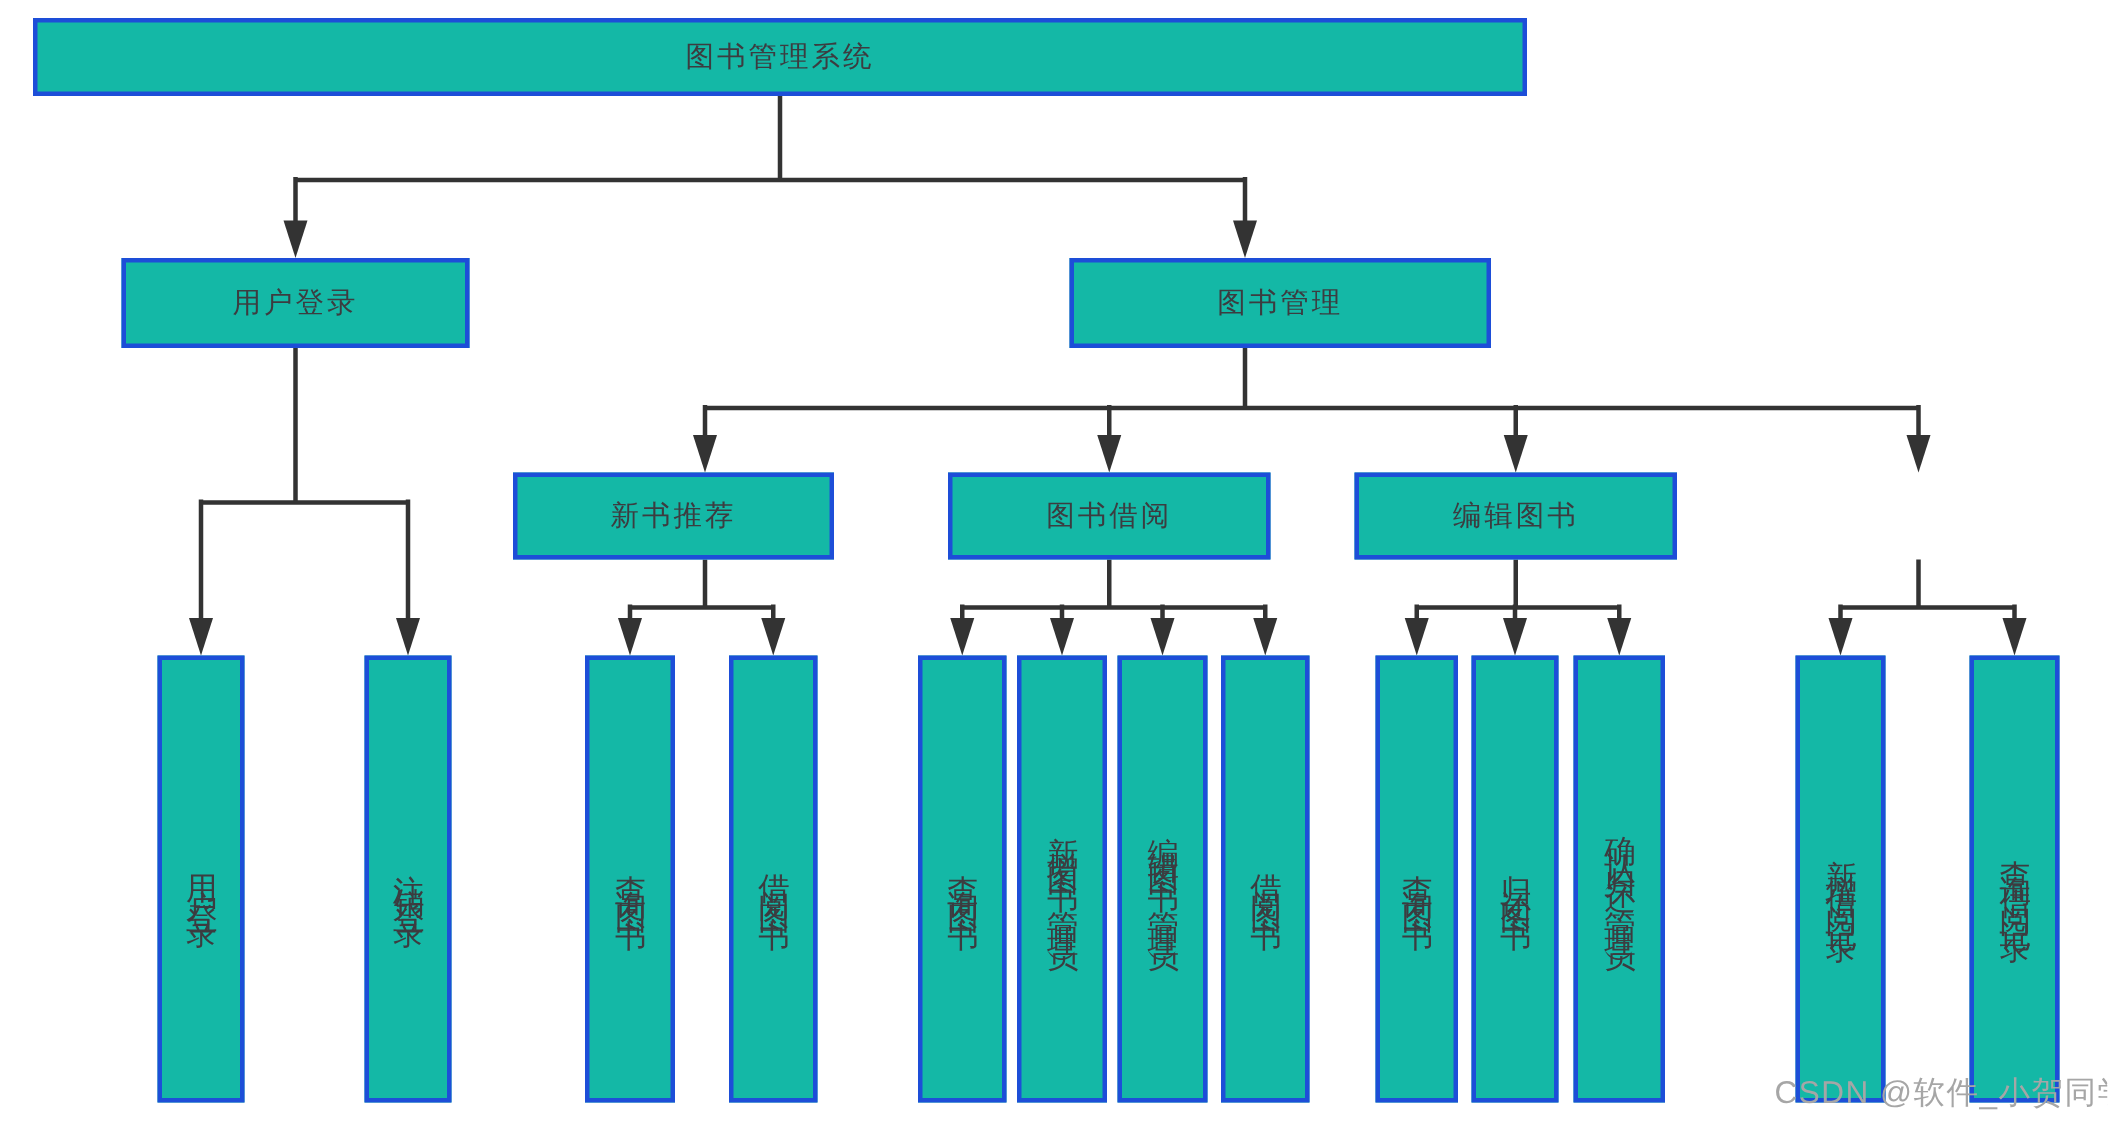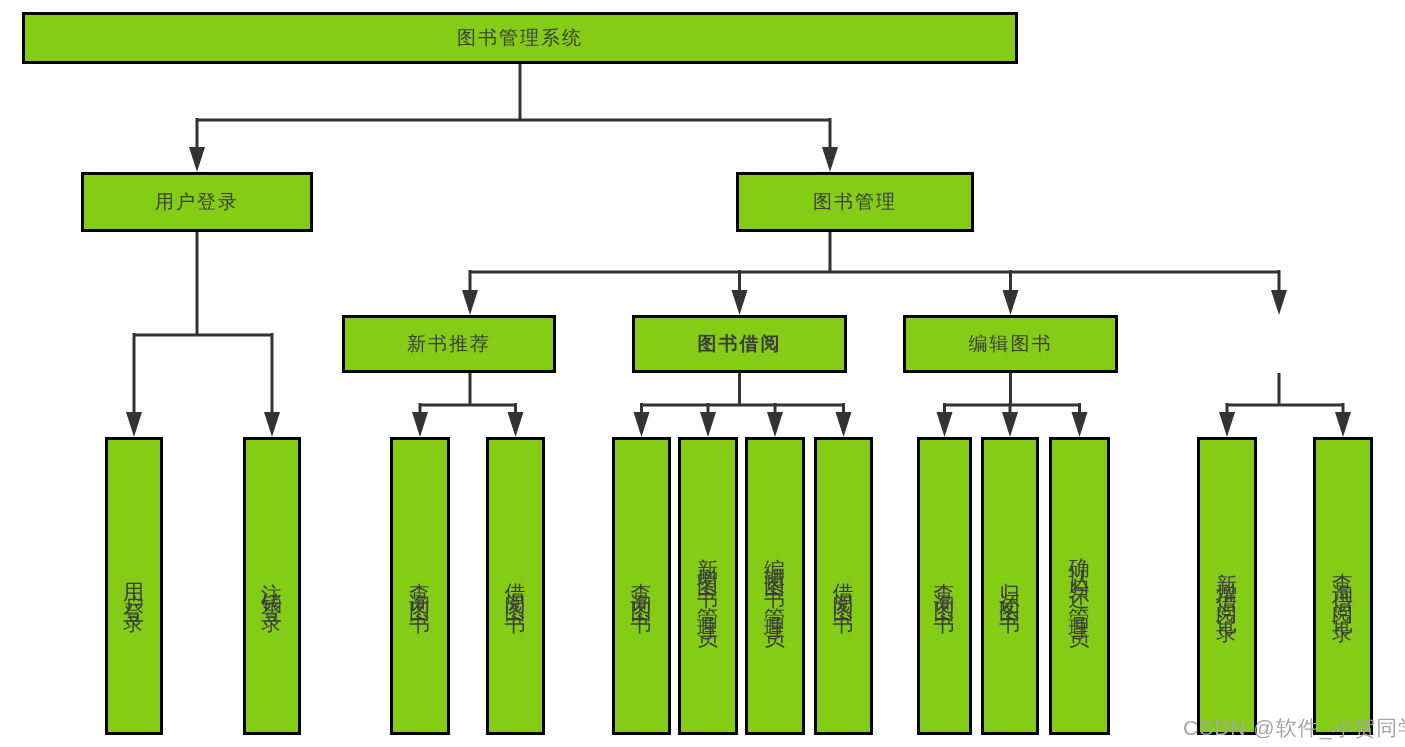--- a/index.html
+++ b/index.html
@@ -7,22 +7,22 @@
     position:relative;
     width:1405px;height:747px;
     background:#ffffff;
     font-family:"Liberation Sans", sans-serif;
     overflow:hidden;
   }
   .connector-layer{position:absolute;left:0;top:0;width:1405px;height:747px;}
   .node{
     position:absolute;
     box-sizing:border-box;
-    border:3px solid #000000;
-    background:#84cc16;
+    border:3px solid #1d4ed8;
+    background:#14b8a6;
     display:flex;align-items:center;justify-content:center;
     color:#3c3c40;
   }
   .hnode{font-size:19px;letter-spacing:2px;}
   .vnode span{
     writing-mode:vertical-rl;
     text-orientation:mixed;
     font-size:21px;
     line-height:1;
     letter-spacing:10px;
@@ -34,23 +34,23 @@
     left:1183px;top:714px;
     font-size:21px;
     color:#a6a6a6;
     letter-spacing:1px;
     z-index:5;
     white-space:nowrap;
   }
   
   .n-root{left:22px;top:12px;width:996px;height:52px;}
   .n-user-login{left:81px;top:172px;width:232px;height:60px;}
-  .n-book-mgmt{left:736px;top:172px;width:238px;height:60px;}
+  .n-book-mgmt{left:713px;top:172px;width:281px;height:60px;}
   .n-newbook{left:342px;top:315px;width:214px;height:58px;}
-  .n-borrow{left:632px;top:315px;width:215px;height:58px;font-weight:bold;}
+  .n-borrow{left:632px;top:315px;width:215px;height:58px;}
   .n-current{left:903px;top:315px;width:215px;height:58px;}
   .n-records{left:1172px;top:315px;width:214px;height:58px;}
   .leaf{top:437px;height:298px;}
   .l-g1a{left:105px;width:58px;}
   .l-g1b{left:243px;width:58px;}
   .l-g2a{left:390px;width:60px;}
   .l-g2b{left:486px;width:59px;}
   .l-g3a{left:612px;width:59px;}
   .l-g3b{left:678px;width:60px;}
   .l-g3c{left:745px;width:60px;}

